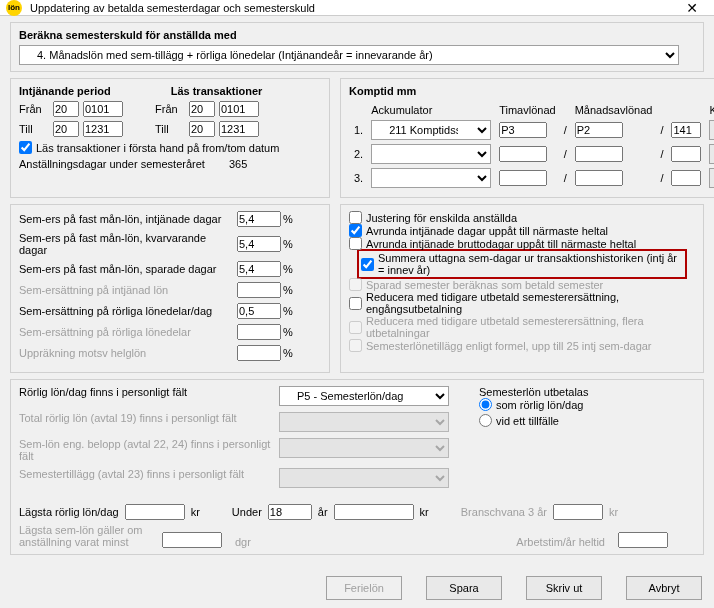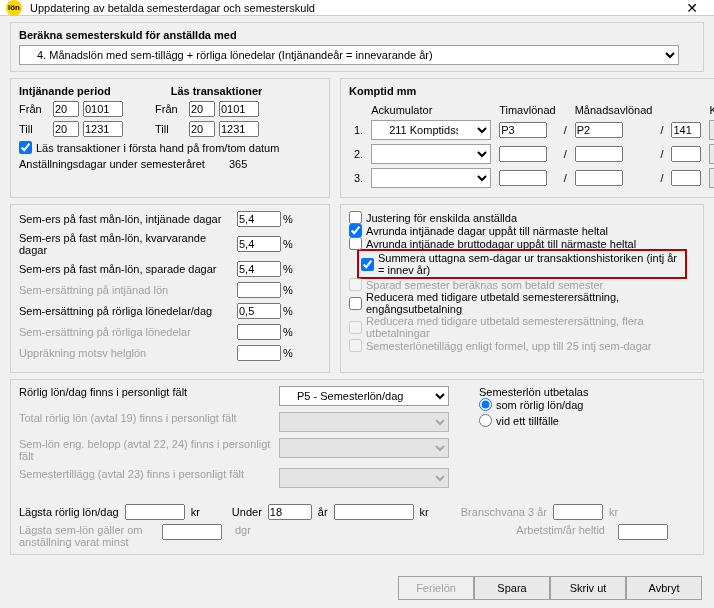--- a/index.html
+++ b/index.html
@@ -25,21 +25,21 @@
 .chk.dis { color: #a0a0a0; }
 .chk.hl { border: 2px solid #b00000; padding: 1px 2px; margin: -1px 8px; }
 .grey { color: #a0a0a0; }
 .komptid table td { padding: 1px 3px; vertical-align: middle; }
 .komptid select.akk { width: 120px; }
 .komptid input.sm { width: 48px; }
 .komptid input.k { width: 30px; }
 .btn3 { width: 22px; height: 20px; border: 1px solid #a0a0a0; background: #e9e9e9; text-align: center; cursor: pointer; }
 .pct { margin-left: 2px; }
 .radio { display: flex; align-items: flex-end; gap: 4px; margin-bottom: 3px; }
-.footer { position: absolute; bottom: 8px; right: 12px; display: flex; gap: 0; }
+.footer { position: absolute; bottom: 8px; right: 12px; display: flex; gap: 24px; }
 .footer button { width: 76px; height: 24px; border: 1px solid #a0a0a0; background: #e9e9e9; cursor: pointer; }
 .footer button:disabled { color: #a0a0a0; background: #f0f0f0; }
 .semrow { display: flex; align-items: center; margin-bottom: 5px; }
 .semrow .l { width: 218px; }
 .semrow.dis .l { color: #a0a0a0; }
 .p5row { display:flex; align-items:flex-start; margin-bottom:6px; }
 .p5row .l { width:260px; }
 .p5row.dis .l { color:#a0a0a0; }
 .p5row select { width:170px; }
 .p5row select.dis { background:#e0e0e0; color:#888; }
@@ -265,21 +265,21 @@
     <span>Under</span>
     <input class="num" value="18" style="">
     <span>år</span>
     <input class="num" style="width: 80px;">
     <span>kr</span>
     <span style="width:20px"></span>
     <span class="grey">Branschvana 3 år</span>
     <input class="num" style="width: 50px;">
     <span class="grey">kr</span>
   </div>
-  <div style="display:flex;align-items:flex-start;gap:13px;margin-top:4px">
+  <div style="display:flex;align-items:flex-end;gap:13px;margin-top:4px">
     <span class="grey" style="width:130px">Lägsta sem-lön gäller om anställning varat minst</span>
     <input class="num" style="width: 60px;">
     <span class="grey">dgr</span>
     <span style="flex:1"></span>
     <span class="grey">Arbetstim/år heltid</span>
     <input class="num" style="width: 50px;">
     <span style="width:14px"></span>
   </div>
 </div>
 

